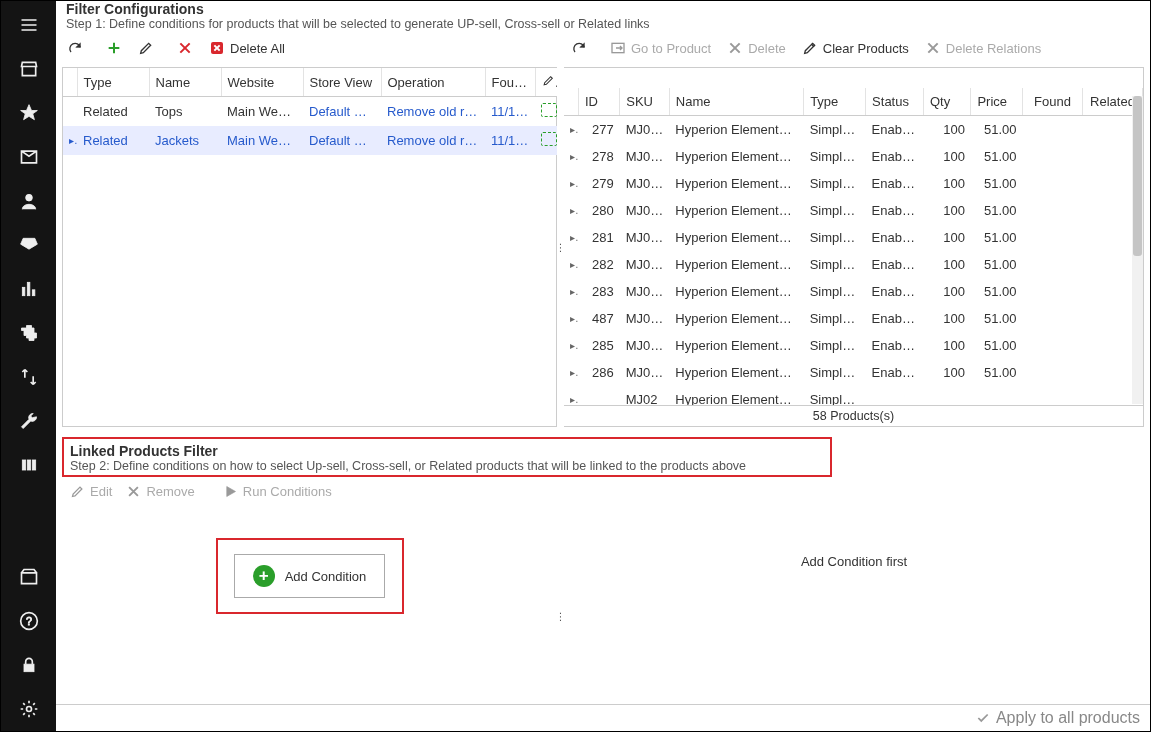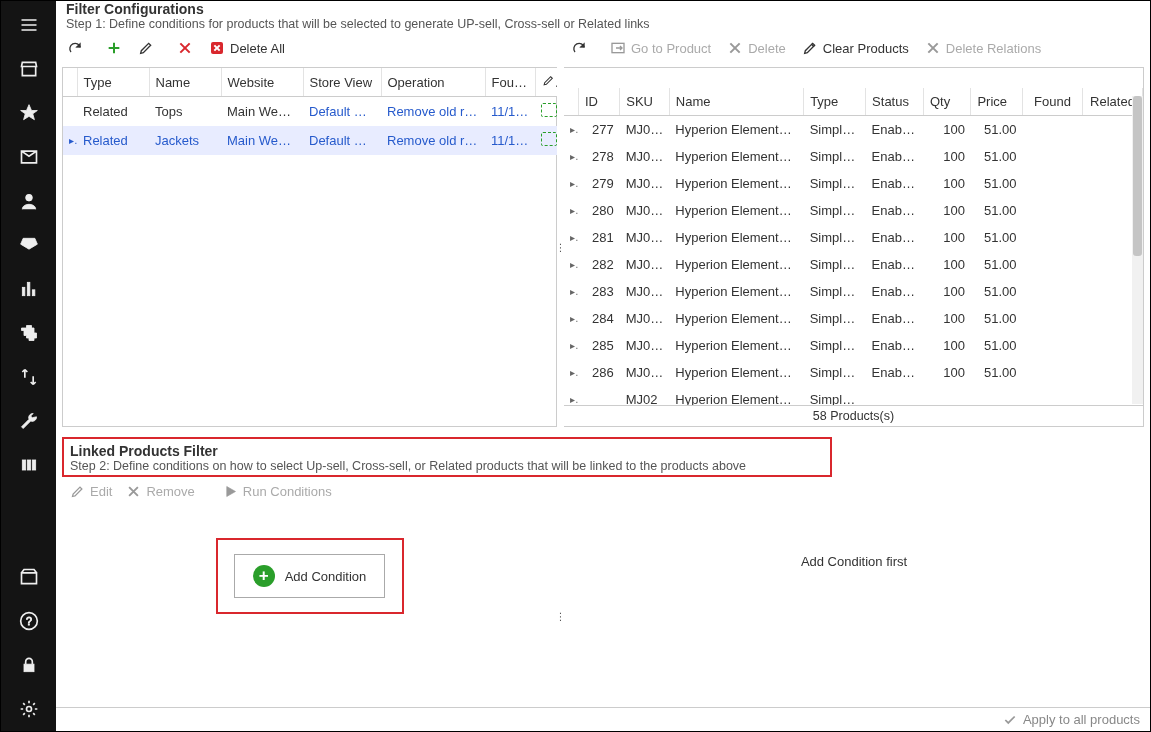--- a/index.html
+++ b/index.html
@@ -136,21 +136,21 @@
   }
   .plus-circle {
     width:22px;height:22px;border-radius:50%;background:#2a9e2a;color:#fff;display:flex;align-items:center;justify-content:center;font-weight:bold;font-size:17px;
   }
   .footer {
     border-top:1px solid #ccc;
     display:flex;justify-content:flex-end;align-items:center;
     padding:4px 10px;
     margin-top:auto;
   }
-  .footer .apply { display:flex;align-items:center;gap:6px;color:#888;font-size:13px;}
+  .footer .apply { display:flex;align-items:center;gap:6px;color:#888;font-size:16px;}
 </style>
 </head>
 <body>
 
 <div class="app">
   <div class="sidebar">
     <div class="sb-item">
         <svg viewBox="0 0 24 24">
           <path d="M3 6h18M3 12h18M3 18h18" stroke-width="2" fill="none"></path>
         </svg>
@@ -477,21 +477,21 @@
     <td>Hyperion Elements Ja…</td>
     <td>Simple P…</td>
     <td>Enabled</td>
     <td class="num-right">100</td>
     <td class="num-right">51.00</td>
     <td></td>
     <td></td>
                 </tr>
                 <tr>
     <td class="row-caret">▸</td>
-    <td class="num-right">284</td>
+    <td class="num-right">487</td>
     <td>MJ02…</td>
     <td>Hyperion Elements Ja…</td>
     <td>Simple P…</td>
     <td>Enabled</td>
     <td class="num-right">100</td>
     <td class="num-right">51.00</td>
     <td></td>
     <td></td>
                 </tr>
                 <tr>

